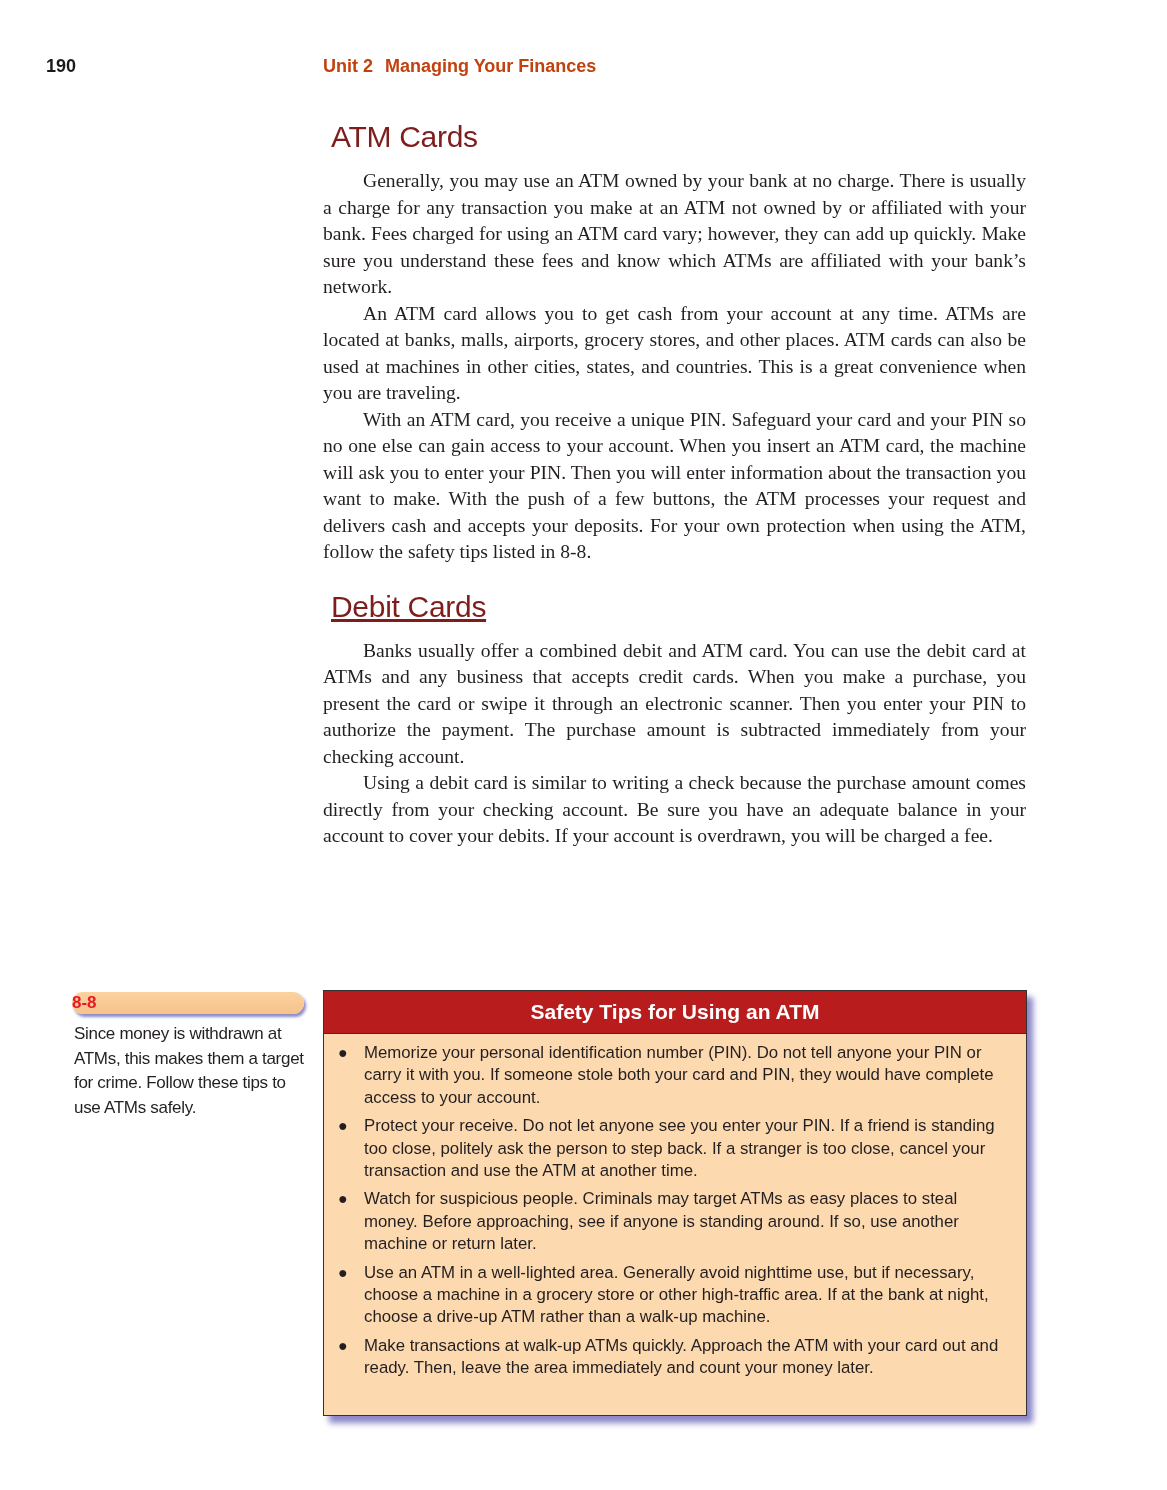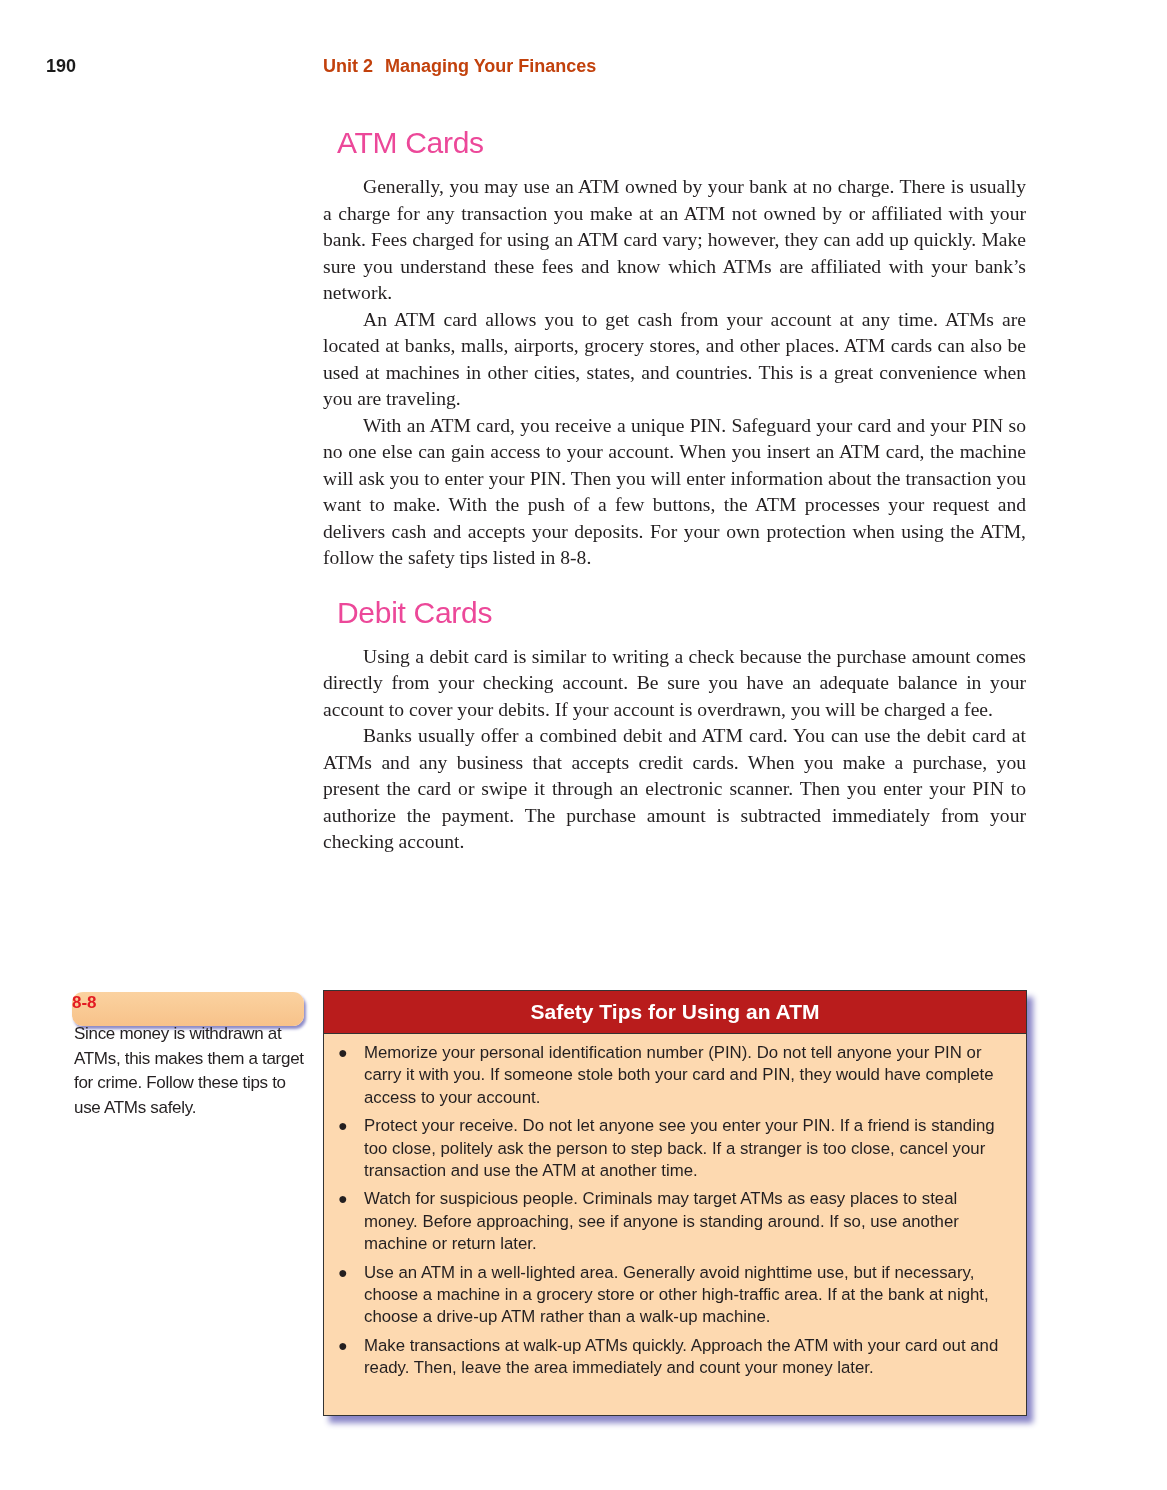--- a/index.html
+++ b/index.html
@@ -1,27 +1,27 @@
 <!DOCTYPE html>
 <html><head>
 <meta charset="utf-8">
 <style>
   html, body { margin:0; padding:0; background:#ffffff; }
   body { width:1167px; height:1490px; position:relative; overflow:hidden; }
   .page-num { position:absolute; left:46px; top:56px; font:bold 18px "Liberation Sans", sans-serif; color:#1a1a1a; }
   .running-head { position:absolute; left:323px; top:56px; font:bold 18px "Liberation Sans", sans-serif; color:#c2410c; }
   .running-head .gap { display:inline-block; width:12px; }
   .main { position:absolute; left:323px; top:112px; width:703px; }
-  h2.section { margin:14px; font:normal 30px "Liberation Sans", sans-serif; color:#ec4899; letter-spacing:-0.3px; }
+  h2.section { margin:8px; font:normal 30px "Liberation Sans", sans-serif; color:#7f1d1d; letter-spacing:-0.3px; }
   .para { margin:0; font:19.6px/26.5px "Liberation Serif", serif; color:#231f20; text-align:justify; text-indent:40px; }
   .sec1 h2 { margin-bottom:14px; }
   .sec2 { margin-top:24px; }
-  .sec2 h2 { margin-bottom:14px; }
+  .sec2 h2 { margin-bottom:14px;text-decoration:underline; }
 
-  .fig-label { position:absolute; left:72px; top:992px; width:232px; height:34px; border-radius:11px;
+  .fig-label { position:absolute; left:72px; top:992px; width:232px; height:22px; border-radius:11px;
     background:linear-gradient(#fbd2a0,#f7c28a); box-shadow:2px 3px 3px #8c8ac8; }
   .fig-label span { position:absolute; left:0px; top:1px; font:bold 17px "Liberation Sans", sans-serif; color:#e31b23; }
   .fig-caption { position:absolute; left:74px; top:1022px; width:230px; font:17px/24.5px "Liberation Sans", sans-serif; color:#231f20; letter-spacing:-0.3px; }
 
   .tips-box { position:absolute; left:323px; top:990px; width:702px; height:424px; border:1px solid #333;
     background:#fdd9b0; box-shadow:6px 7px 6px #8a86c8; }
   .tips-header { height:42px; background:#b91c1c; border-bottom:1px solid #333; color:#fff;
     font:bold 21px/42px "Liberation Sans", sans-serif; text-align:center; }
   .tips-list { list-style:none; margin:0; padding:8px 20px 0 14px; }
   .tip { position:relative; padding-left:26px; margin-bottom:6px; font:16.8px/22.4px "Liberation Sans", sans-serif; color:#231f20; }
@@ -38,22 +38,22 @@
 
 <div class="main">
   <div class="sec1">
     <h2 class="section">ATM Cards</h2>
     <p class="para">Generally, you may use an ATM owned by your bank at no charge. There is usually a charge for any transaction you make at an ATM not owned by or affiliated with your bank. Fees charged for using an ATM card vary; however, they can add up quickly. Make sure you understand these fees and know which ATMs are affiliated with your bank’s network.</p>
     <p class="para">An ATM card allows you to get cash from your account at any time. ATMs are located at banks, malls, airports, grocery stores, and other places. ATM cards can also be used at machines in other cities, states, and countries. This is a great convenience when you are traveling.</p>
     <p class="para">With an ATM card, you receive a unique PIN. Safeguard your card and your PIN so no one else can gain access to your account. When you insert an ATM card, the machine will ask you to enter your PIN. Then you will enter information about the transaction you want to make. With the push of a few buttons, the ATM processes your request and delivers cash and accepts your deposits. For your own protection when using the ATM, follow the safety tips listed in 8-8.</p>
   </div>
   <div class="sec2">
     <h2 class="section">Debit Cards</h2>
+    <p class="para">Banks usually offer a combined debit and ATM card. You can use the debit card at ATMs and any business that accepts credit cards. When you make a purchase, you present the card or swipe it through an electronic scanner. Then you enter your PIN to authorize the payment. The purchase amount is subtracted immediately from your checking account.</p>
     <p class="para">Using a debit card is similar to writing a check because the purchase amount comes directly from your checking account. Be sure you have an adequate balance in your account to cover your debits. If your account is overdrawn, you will be charged a fee.</p>
-    <p class="para">Banks usually offer a combined debit and ATM card. You can use the debit card at ATMs and any business that accepts credit cards. When you make a purchase, you present the card or swipe it through an electronic scanner. Then you enter your PIN to authorize the payment. The purchase amount is subtracted immediately from your checking account.</p>
   </div>
 </div>
 
 <div class="fig-label">
   <span>8-8</span>
 </div>
 <div class="fig-caption">Since money is withdrawn at ATMs, this makes them a target for crime. Follow these tips to use ATMs safely.</div>
 
 <div class="tips-box">
   <div class="tips-header">Safety Tips for Using an ATM</div>

